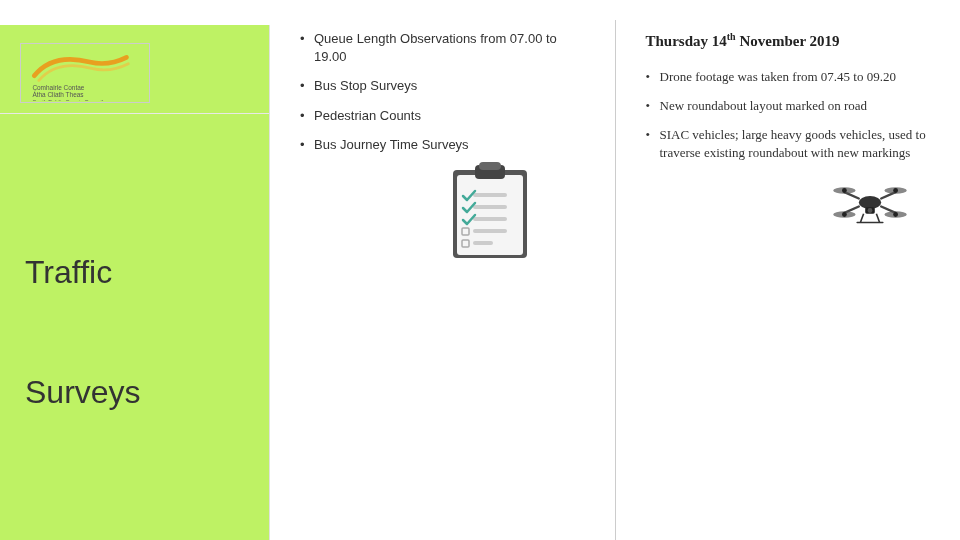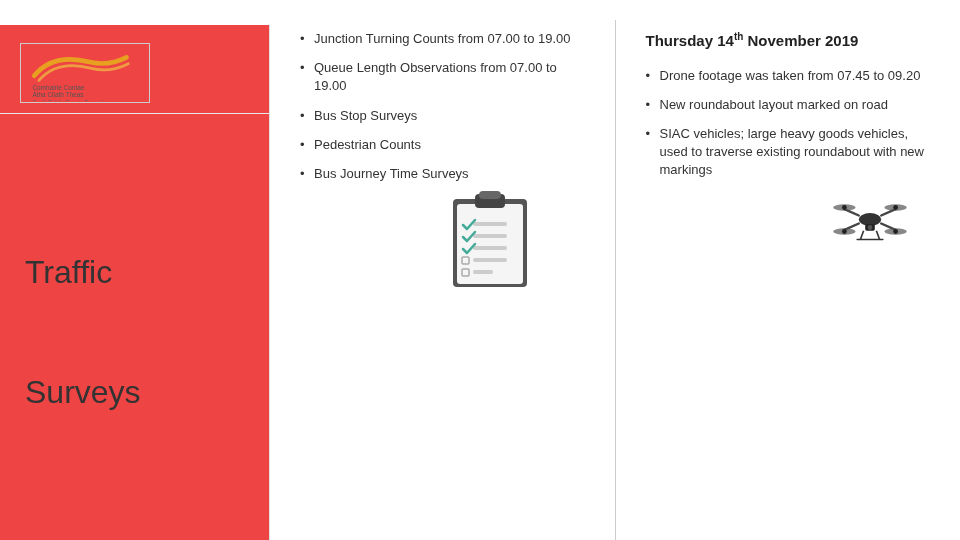--- a/index.html
+++ b/index.html
@@ -9,21 +9,21 @@
       font-family: 'Segoe UI', Arial, sans-serif;
       background: #fff;
       overflow: hidden;
       display: flex;
     }
 
     
     .sidebar {
       width: 270px;
       min-width: 270px;
-      background: #ef4444;
+      background: #bef264;
       display: flex;
       flex-direction: column;
       padding: 0;
       border-right: 1px solid #e0e0e0;
       margin-top: 25px;
     }
 
     .logo-area {
       padding: 18px 20px 10px 20px;
       border-bottom: 1px solid #e8e8e8;
@@ -76,20 +76,21 @@
 
     .col-left {
       flex: 1;
       padding: 10px 30px 10px 30px;
       border-right: 1px solid #ccc;
     }
 
     .col-right {
       flex: 1;
       padding: 10px 30px 24px 30px;
+      font-family: Liberation Serif, serif;
     }
 
     .col-header {
       font-size: 15px;
       font-weight: 600;
       color: #222;
       margin-bottom: 16px;
       line-height: 1.3;
     }
 
@@ -173,21 +174,20 @@
       <br>
       <span>Surveys</span>
     </div>
   </div>
 </div>
 
 <div class="main-content">
   <div class="columns">
     <div class="col-left">
       <ul class="bullet-list">
-        <li><span>Junction Turning Counts from 07.00 to 19.00</span></li>
         <li><span>Queue Length Observations from 07.00 to 19.00</span></li>
         <li><span>Bus Stop Surveys</span></li>
         <li><span>Pedestrian Counts</span></li>
         <li><span>Bus Journey Time Surveys</span></li>
       </ul>
       <div class="clipboard-area">
         <svg class="clipboard-icon" viewBox="0 0 90 110" xmlns="http://www.w3.org/2000/svg">
 
           <rect x="8" y="15" width="74" height="88" rx="4" ry="4" fill="#555"></rect>
           <rect x="12" y="20" width="66" height="80" rx="3" ry="3" fill="#f5f5f5"></rect>

